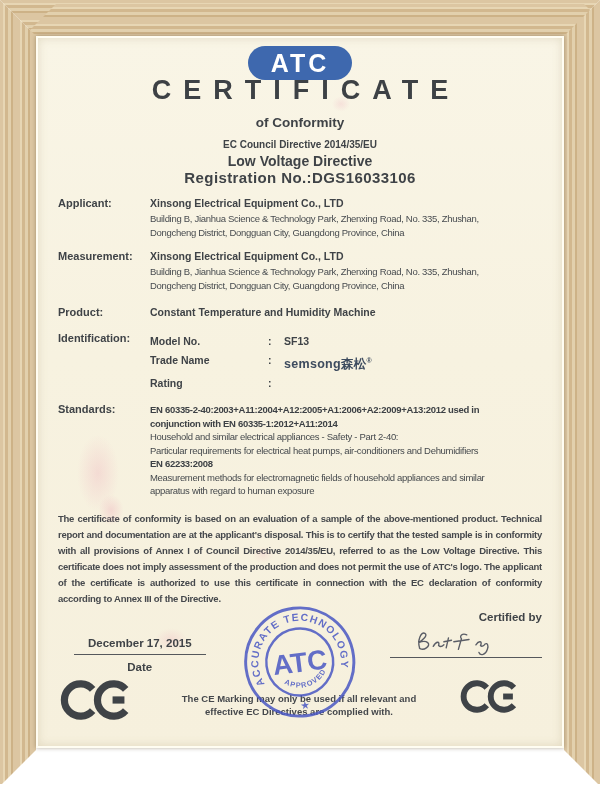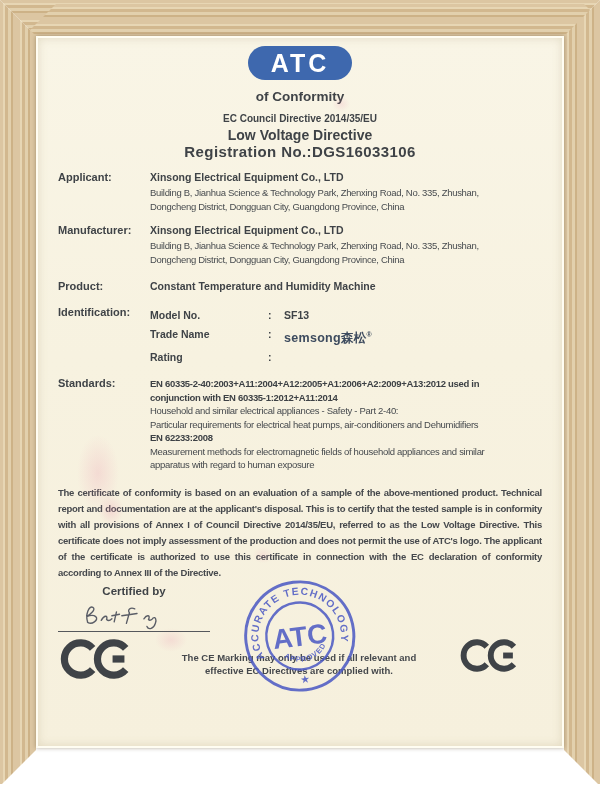--- a/index.html
+++ b/index.html
@@ -68,21 +68,21 @@
     line-height:16px;text-align:justify;color:#45484c;
   }
 
   
   .bottom{position:relative;margin:4px 20px 0;height:148px;}
   .sig-row{display:flex;justify-content:space-between;}
   .date-block{margin-top:26px;margin-left:16px;text-align:center;}
   .date-value{font-size:11.5px;font-weight:bold;padding:0 14px 5px;border-bottom:1.5px solid #55585c;}
   .date-label{margin-top:6px;font-size:11.5px;font-weight:bold;}
   .cert-block{width:152px;text-align:center;}
-  .cert-by{font-size:11.5px;font-weight:bold;}
+  .cert-by{font-size:11.5px;font-weight:bold;text-align:right;}
   .sig-svg{display:block;margin:2px auto 0;}
   .sig-line{border-bottom:1.2px solid #55585c;margin-top:0px;}
   .stamp-wrap{position:absolute;left:50%;top:-8px;transform:translateX(-50%) rotate(-7deg);opacity:.85;z-index:3;}
 
   .ce-row{display:flex;align-items:center;margin-top:7px;}
   .ce-left{margin-left:2px;}
   .ce-note{flex:1;text-align:center;margin-top:6px;}
   .ce-note div{font-size:9.5px;font-weight:bold;line-height:13px;color:#45484c;}
   .ce-right{margin-right:18px;margin-top:-6px;}
 </style>
@@ -97,40 +97,41 @@
 
   <div class="paper">
 
     <div class="smudge" style="left:30px;top:380px;width:60px;height:110px;background:radial-gradient(closest-side,rgba(233,140,170,.22),transparent 70%);"></div>
     <div class="smudge" style="left:55px;top:450px;width:36px;height:44px;background:radial-gradient(closest-side,rgba(233,140,170,.25),transparent 70%);"></div>
     <div class="smudge" style="left:110px;top:585px;width:46px;height:34px;background:radial-gradient(closest-side,rgba(233,140,170,.2),transparent 70%);"></div>
     <div class="smudge" style="left:290px;top:55px;width:26px;height:22px;background:radial-gradient(closest-side,rgba(233,140,170,.18),transparent 70%);"></div>
     <div class="smudge" style="left:210px;top:505px;width:30px;height:24px;background:radial-gradient(closest-side,rgba(233,140,170,.16),transparent 70%);"></div>
 
     <div class="logo-pill"><span>ATC</span></div>
+    <div class="cert-title">CERTIFICATE</div>
     <div class="cert-sub">of Conformity</div>
     <div class="dir1">EC Council Directive 2014/35/EU</div>
     <div class="dir2">Low Voltage Directive</div>
     <div class="registration">Registration No.:DGS16033106</div>
 
     <div class="body-block">
 
       <div class="field-row">
         <div class="field-label">Applicant:</div>
         <div class="field-content">
           <div class="company-name">Xinsong Electrical Equipment Co., LTD</div>
           <div class="addr-lines">
               <div>Building B, Jianhua Science &amp; Technology Park, Zhenxing Road, No. 335, Zhushan,</div>
               <div>Dongcheng District, Dongguan City, Guangdong Province, China</div>
             </div>
         </div>
       </div>
 
       <div class="field-row">
-        <div class="field-label">Manufacturer:</div>
+        <div class="field-label">Measurement:</div>
         <div class="field-content">
           <div class="company-name">Xinsong Electrical Equipment Co., LTD</div>
           <div class="addr-lines">
               <div>Building B, Jianhua Science &amp; Technology Park, Zhenxing Road, No. 335, Zhushan,</div>
               <div>Dongcheng District, Dongguan City, Guangdong Province, China</div>
             </div>
         </div>
       </div>
 
       <div class="field-row" style="margin-top:14px;">
@@ -189,20 +190,24 @@
           </text>
           <text x="60" y="70" text-anchor="middle" font-size="28" font-weight="bold" fill="#4a58c4" font-family="Liberation Sans, sans-serif">ATC</text>
           <text font-size="7.5" font-weight="bold" fill="#4a58c4" letter-spacing="1" font-family="Liberation Sans, sans-serif">
             <textPath href="#apprPath" startOffset="8">APPROVED</textPath>
           </text>
           <text x="60" y="108" text-anchor="middle" font-size="11" fill="#4a58c4">★</text>
         </svg>
       </div>
 
       <div class="sig-row">
+        <div class="date-block">
+          <div class="date-value">December 17, 2015</div>
+          <div class="date-label">Date</div>
+        </div>
         <div class="cert-block">
           <div class="cert-by">Certified by</div>
           <svg class="sig-svg" width="120" height="32" viewBox="0 0 150 42" aria-label="Bart Fang">
             <g fill="none" stroke="#5a5d66" stroke-width="1.8" stroke-linecap="round" stroke-linejoin="round">
               <path d="M 14 30 C 11 20 16 8 21 11 C 26 14 16 21 13 23 C 24 19 30 25 23 30 C 19 33 13 32 14 29"></path>
               <path d="M 32 28 C 36 21 41 21 39 27 C 41 29 44 28 46 26"></path>
               <path d="M 52 17 L 49 30 M 46 22 L 56 20"></path>
               <path d="M 76 13 C 70 10 66 15 69 18 L 65 32 M 59 22 L 79 19"></path>
               <path d="M 88 26 C 92 20 97 21 94 27 C 96 29 99 27 100 25 C 103 23 105 27 103 32 C 101 39 94 41 92 36"></path>
             </g>

